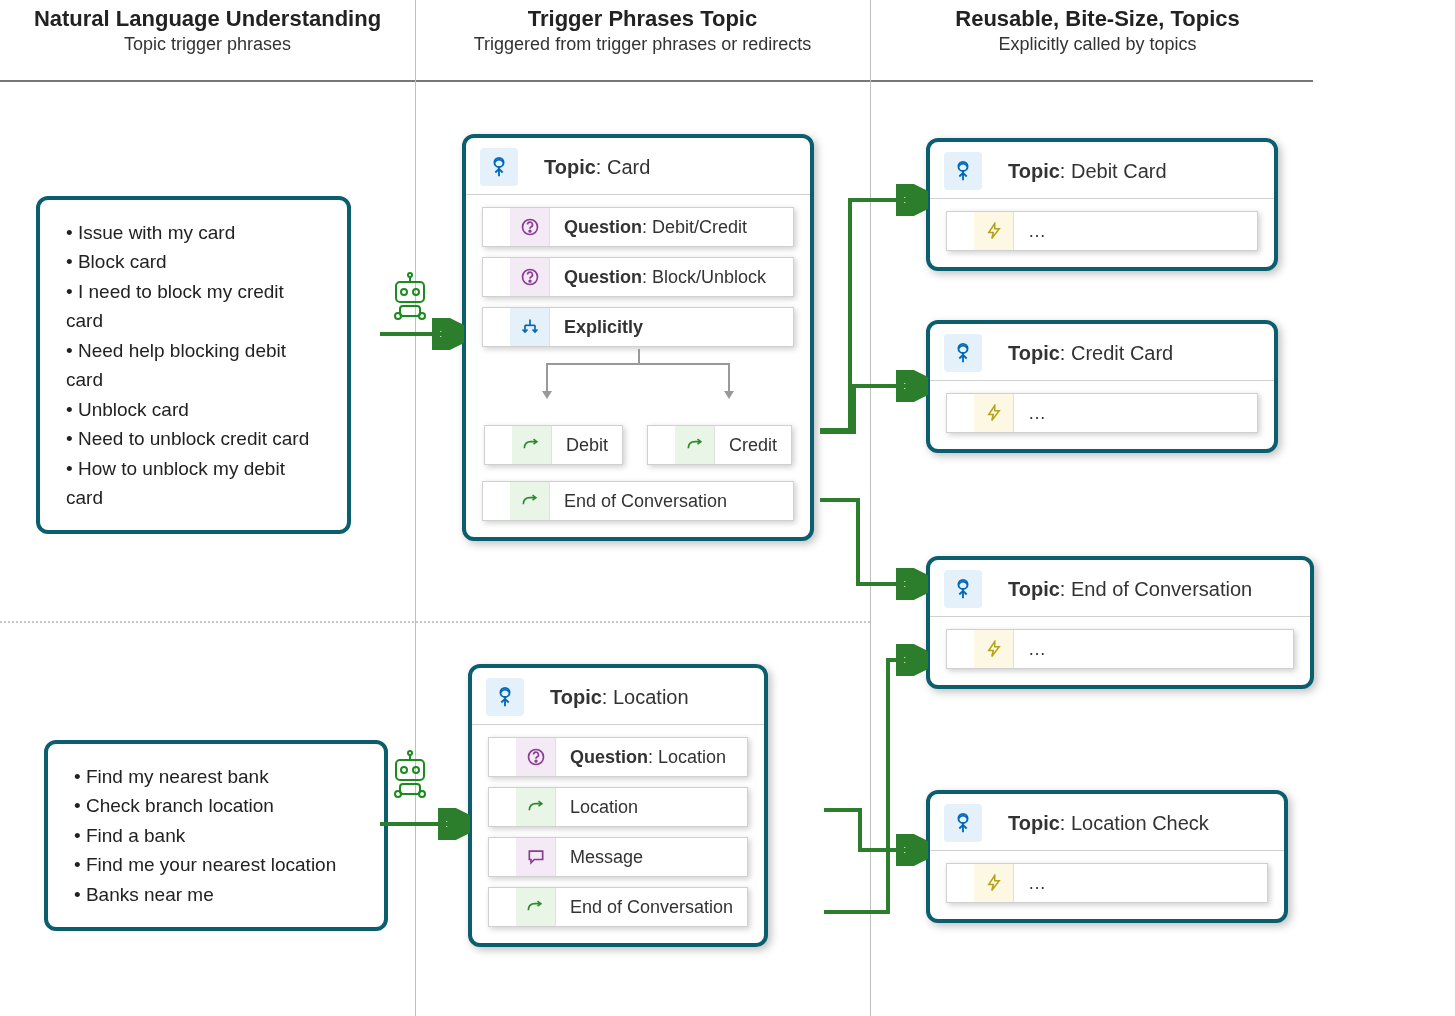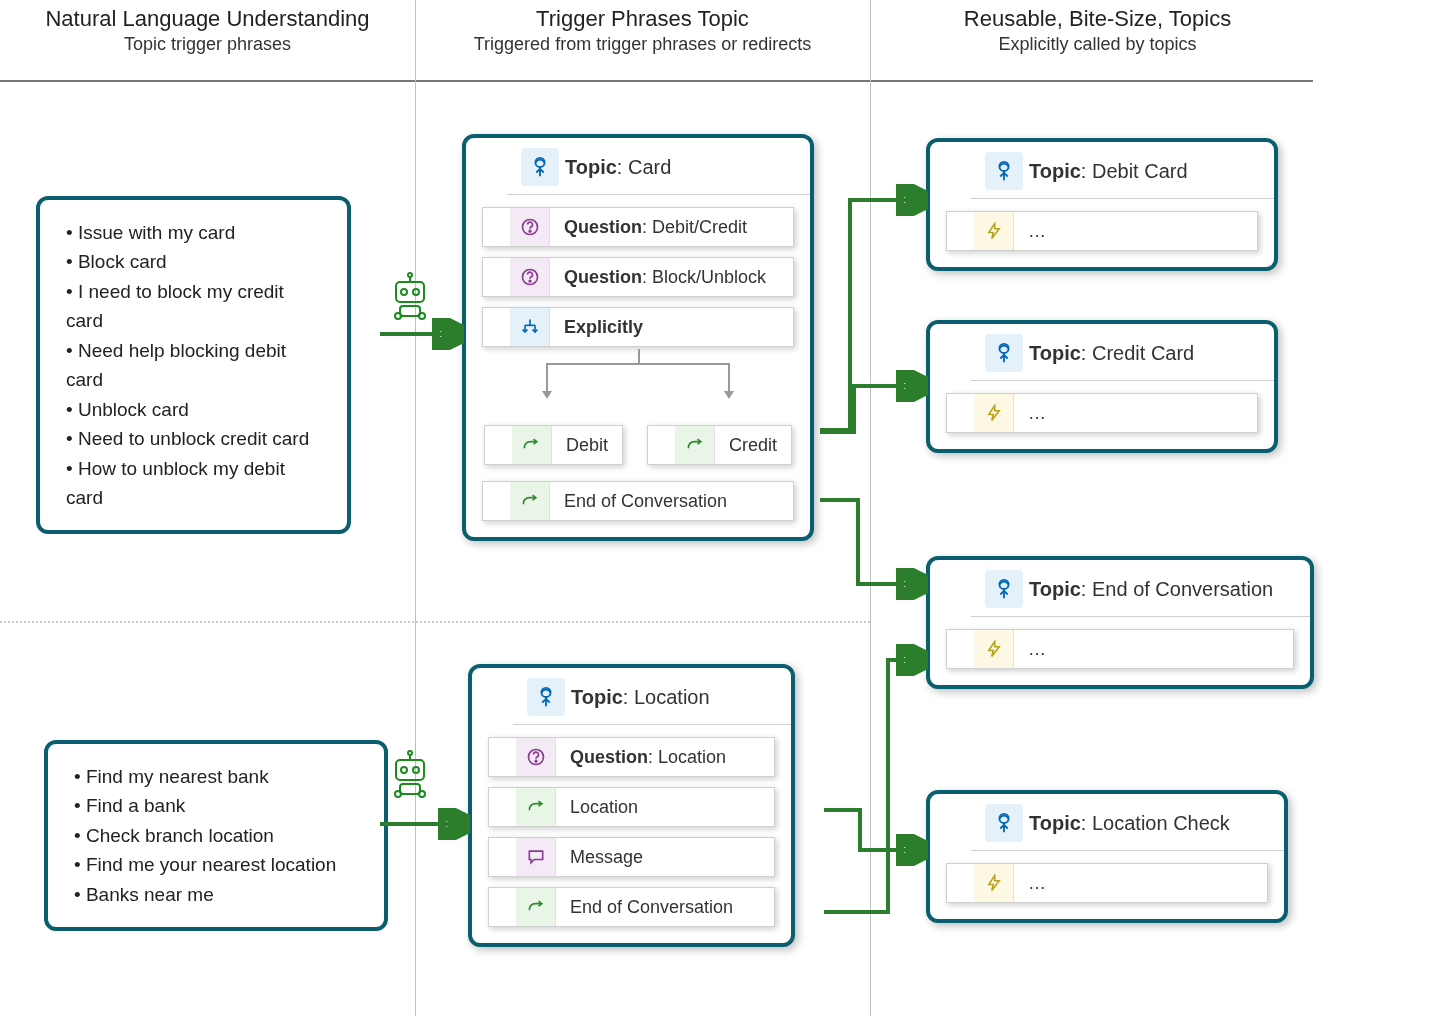--- a/index.html
+++ b/index.html
@@ -9,21 +9,21 @@
     width: 1455px;
     height: 1016px;
     position: relative;
     color: #222;
   }
   .col-header {
     position: absolute;
     text-align: center;
     top: 6px;
   }
-  .col-header .title { font-size: 22px; font-weight: 400; }
+  .col-header .title { font-size: 22px; font-weight: 700; }
   .col-header .sub { font-size: 18px; color: #333; margin-top: 2px; }
 
   .hr-line { position: absolute; left: 0; width: 1313px; top: 80px; height: 2px; background: #777; }
   .v-line { position: absolute; top: 0; width: 1px; height: 1016px; background: #bfbfbf; }
   .v-line.v1 { left: 415px; }
   .v-line.v2 { left: 870px; }
   .h-dotted { position: absolute; left: 0; width: 870px; top: 621px; border-top: 2px dotted #c8c8c8; height:0; }
 
   .phrase-box {
     position: absolute;
@@ -48,23 +48,22 @@
     position: absolute;
     border: 4px solid #0a5e6e;
     border-radius: 12px;
     background: #fff;
     box-shadow: 3px 3px 8px rgba(0,0,0,0.25);
   }
   .topic-header {
     display: flex;
     align-items: center;
     padding: 10px 14px 8px 14px;
-    gap: 6px;
+    gap: 26px;
     border-bottom: 1px solid #d0d0d0;
-    margin-left: 41px;
   }
   .topic-iconbox {
     width: 38px; height: 38px;
     background: #e4f1fa;
     border-radius: 4px;
     display: flex; align-items: center; justify-content: center;
     color: #0066b7;
   }
   .topic-title { font-size: 20px; color:#333; }
   .topic-title b { font-weight: 600; }
@@ -169,22 +168,22 @@
       <circle cx="24" cy="3" r="2"></circle>
     <rect x="14" y="34" width="20" height="10" rx="3"></rect>
     <circle cx="12" cy="44" r="3"></circle>
       <circle cx="36" cy="44" r="3"></circle>
   </svg>
 </div>
 
 <div class="phrase-box" style="left:44px; top:740px; width:344px;">
   <ul>
     <li>Find my nearest bank</li>
+    <li>Check branch location</li>
     <li>Find a bank</li>
-    <li>Check branch location</li>
     <li>Find me your nearest location</li>
     <li>Banks near me</li>
   </ul>
 </div>
 
 <div class="robot-icon" style="left:386px; top:750px;">
   <svg viewBox="0 0 48 48" fill="none" stroke="currentColor" stroke-width="2">
     <rect x="10" y="10" width="28" height="20" rx="4"></rect>
     <circle cx="18" cy="20" r="3"></circle>
       <circle cx="30" cy="20" r="3"></circle>
@@ -276,21 +275,21 @@
           <svg viewBox="0 0 24 24" width="20" height="20" fill="none" stroke="currentColor" stroke-width="2">
             <path d="M4 16 Q4 8 12 8 L18 8"></path>
             <polyline points="15,5 19,8 15,11"></polyline>
           </svg>
         </div>
       <div class="label">End of Conversation</div>
     </div>
   </div>
 </div>
 
-<div class="topic-card" style="left:468px; top:664px; width:327px;">
+<div class="topic-card" style="left:468px; top:664px; width:300px;">
   <div class="topic-header">
     <div class="topic-iconbox">
       <svg viewBox="0 0 24 24" width="22" height="22" fill="none" stroke="currentColor" stroke-width="2">
           <circle cx="12" cy="7" r="5"></circle>
           <path d="M7 7 Q12 1 17 7"></path>
           <line x1="12" y1="12" x2="12" y2="22"></line>
           <line x1="8" y1="18" x2="12" y2="14"></line>
           <line x1="16" y1="18" x2="12" y2="14"></line>
         </svg>
     </div>

